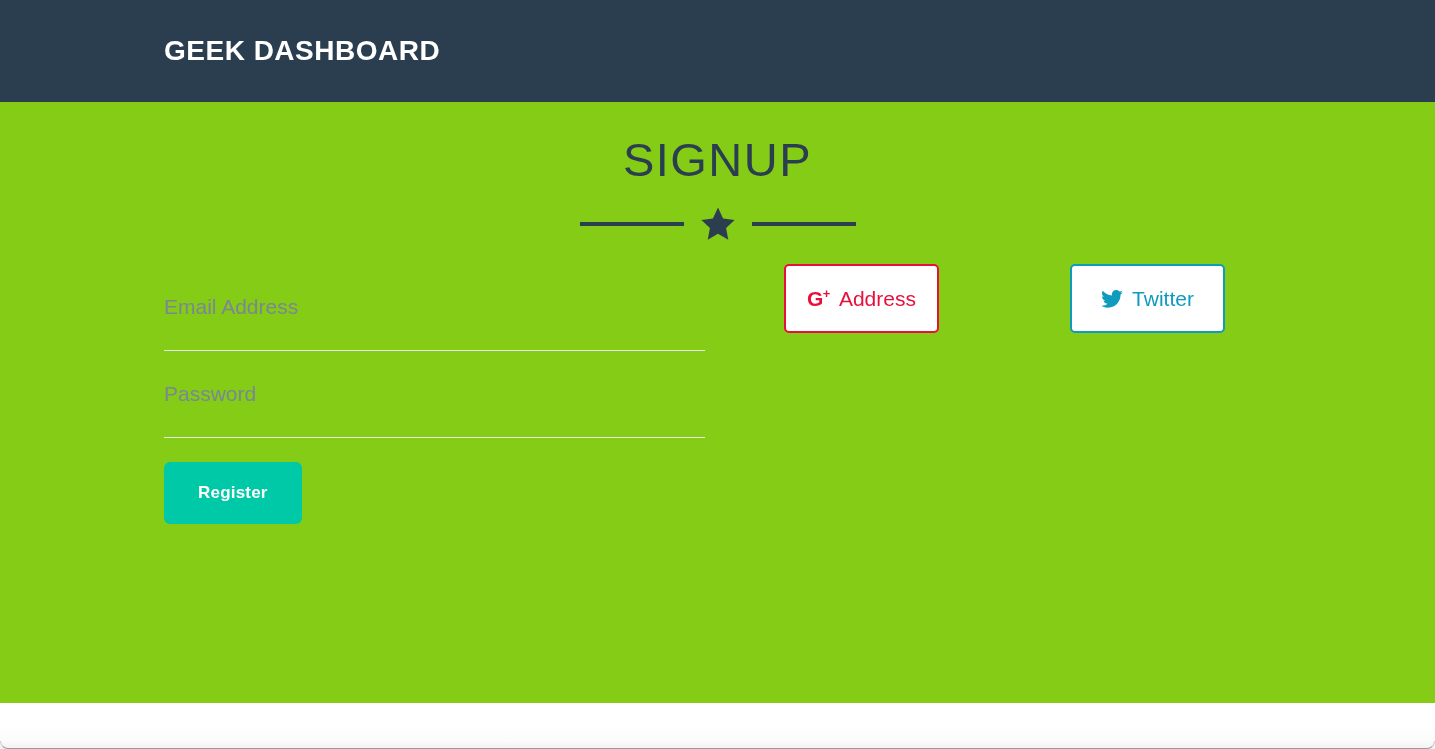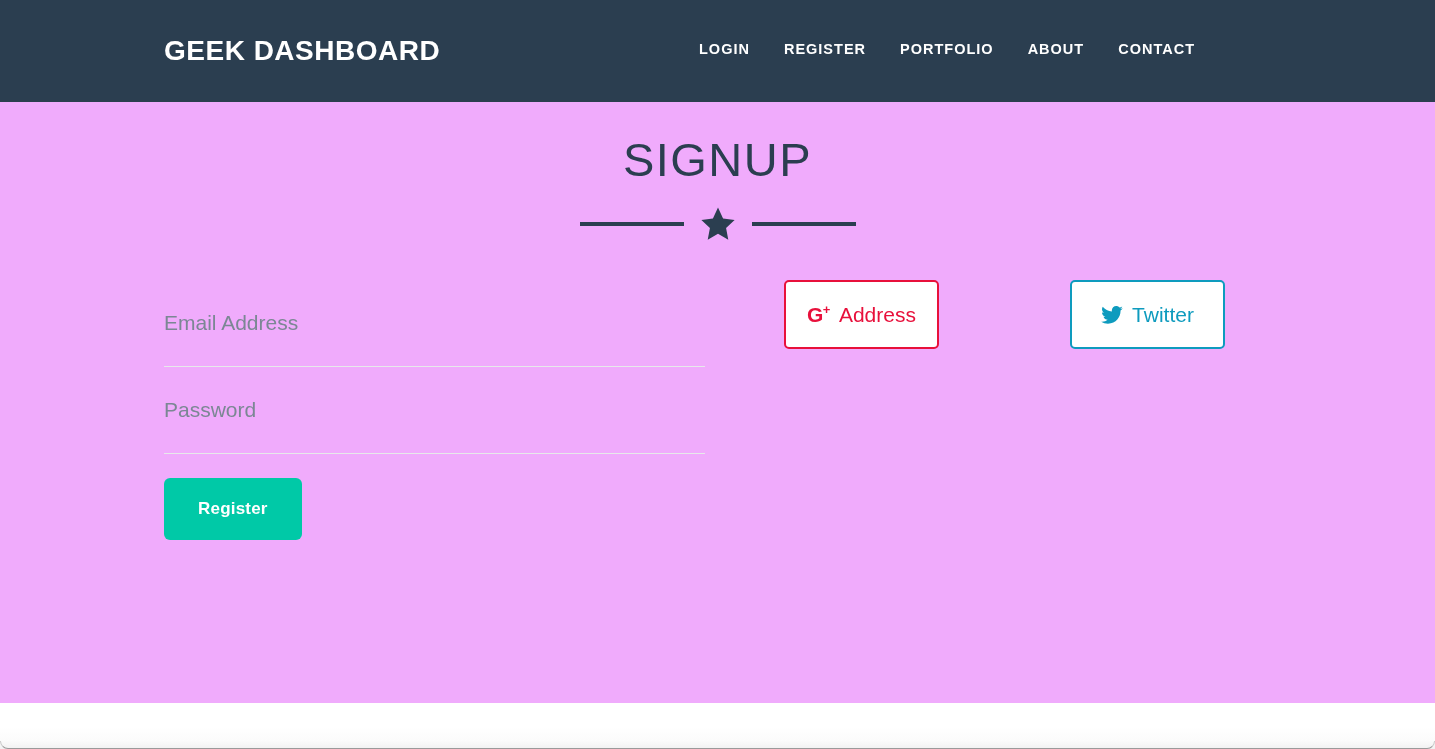--- a/index.html
+++ b/index.html
@@ -12,21 +12,21 @@
     height: 749px;
     overflow: hidden;
     font-family: "Liberation Sans", sans-serif;
     -webkit-font-smoothing: antialiased;
   }
 
   .browser-viewport {
     position: relative;
     width: 1435px;
     height: 749px;
-    background: #f0abfc;
+    background: #84cc16;
     overflow: hidden;
   }
 
   
   .navbar {
     position: absolute;
     top: 0;
     left: 0;
     width: 1435px;
     height: 102px;
@@ -108,21 +108,21 @@
   }
   .divider-star {
     margin: 0 14px;
     line-height: 0;
     display: block;
   }
 
   
   .content-row {
     position: absolute;
-    top: 280px;
+    top: 264px;
     left: 0;
     width: 1435px;
     height: 400px;
     text-decoration: underline;
   }
 
   
   .signup-form {
     position: absolute;
     left: 164px;
@@ -252,37 +252,20 @@
   }
 </style>
 </head>
 <body>
 
 <div class="browser-viewport">
 
   <nav class="navbar">
     <a class="brand" href="#">GEEK DASHBOARD</a>
 
-    <ul class="nav-links">
-      <li>
-        <a class="nav-link" href="#">LOGIN</a>
-      </li>
-      <li>
-        <a class="nav-link" href="#">REGISTER</a>
-      </li>
-      <li>
-        <a class="nav-link" href="#">PORTFOLIO</a>
-      </li>
-      <li>
-        <a class="nav-link" href="#">ABOUT</a>
-      </li>
-      <li>
-        <a class="nav-link" href="#">CONTACT</a>
-      </li>
-    </ul>
   </nav>
 
   <h1 class="page-heading">SIGNUP</h1>
 
   <div class="divider">
     <span class="divider-line"></span>
     <span class="divider-star">
       <svg width="40" height="38" viewBox="0 0 24 24" aria-hidden="true">
         <path fill="#2b3e50" d="M12 1.6l3.2 6.9 7.3.9-5.4 5.1 1.4 7.4L12 18.2l-6.5 3.7 1.4-7.4L1.5 9.4l7.3-.9z"></path>
       </svg>

